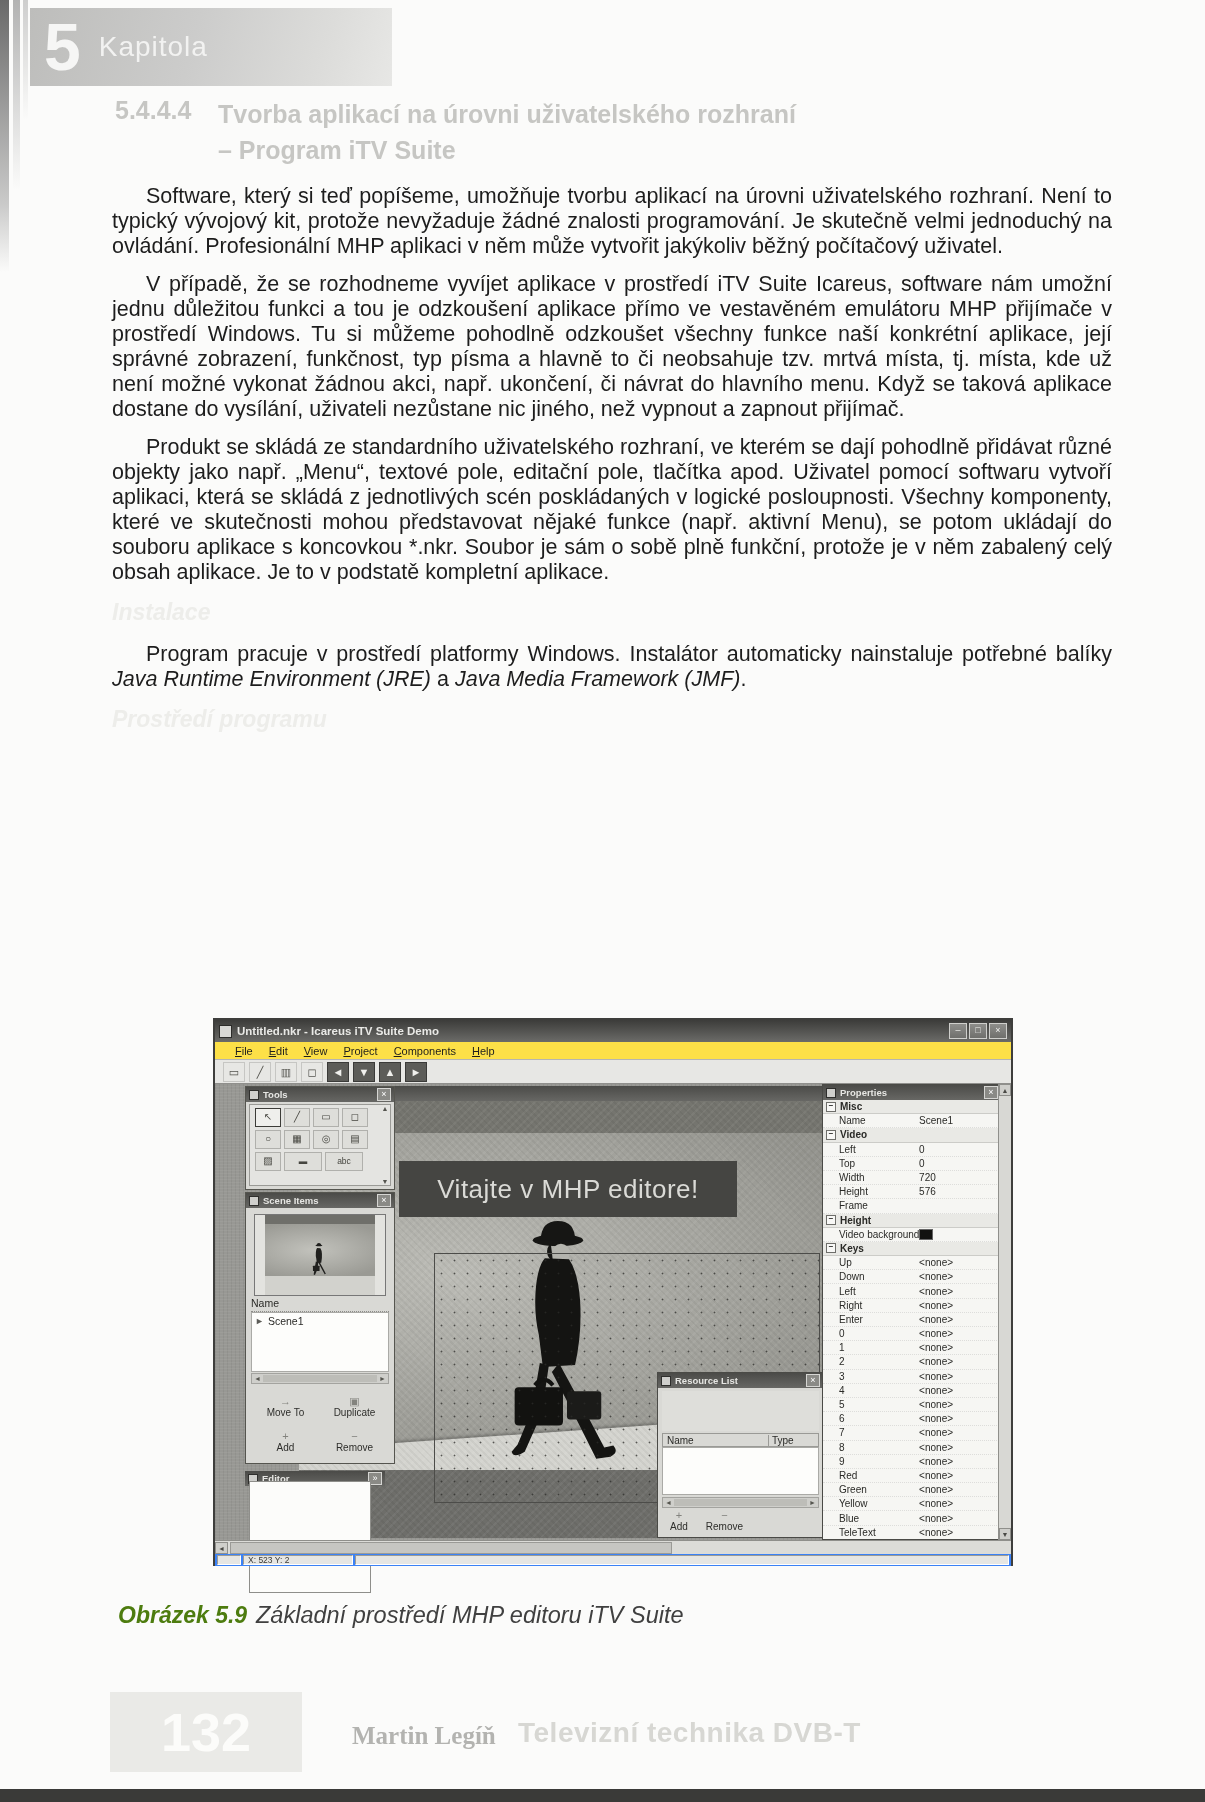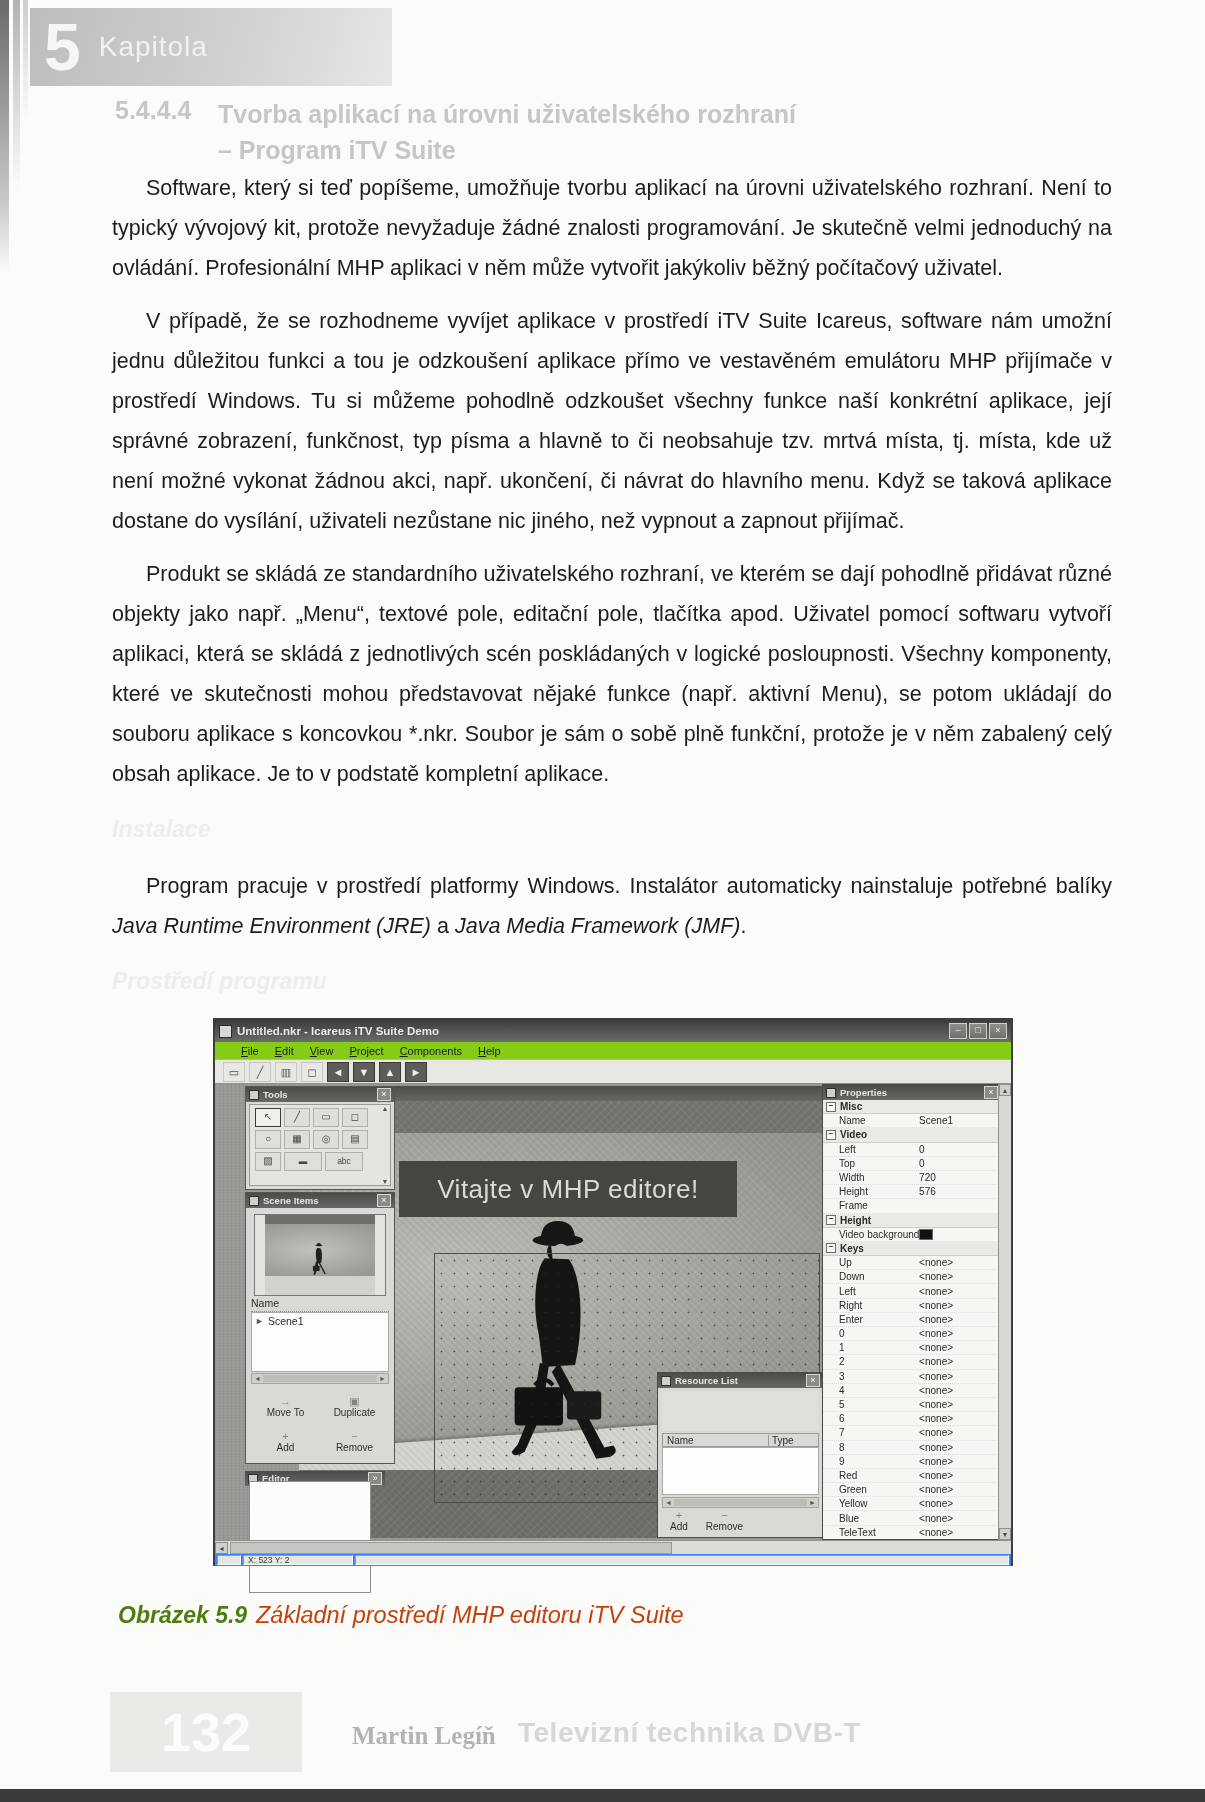--- a/index.html
+++ b/index.html
@@ -21,39 +21,39 @@
         display:flex;align-items:center;}
   .chapter-number{font-size:66px;font-weight:bold;color:#f6f6f5;margin:0 18px 0 14px;line-height:78px;}
   .chapter-label{font-size:28px;color:#f2f2f1;letter-spacing:1px;}
 
   
   .section-heading{position:absolute;left:115px;top:96px;color:#c6c6c3;font-weight:bold;}
   .section-number{position:absolute;left:0;top:0;font-size:25px;}
   .section-title{position:absolute;left:103px;top:0;width:800px;font-size:25px;line-height:36px;}
 
   
-  #body-text{position:absolute;left:112px;top:168px;width:1000px;
-             font-size:21.5px;line-height:40px;color:#1d1d1d;text-align:justify;}
+  #body-text{position:absolute;left:112px;top:184px;width:1000px;
+             font-size:21.5px;line-height:25px;color:#1d1d1d;text-align:justify;}
   #body-text p{margin:0 0 13px 0;text-indent:34px;}
   .faded-h{font-size:23px;font-style:italic;font-weight:bold;color:#ededea;
            margin:15px 0 17px 0;text-align:left;}
   .it{font-style:italic;}
 
   
   .screenshot{position:absolute;left:213px;top:1018px;width:800px;height:548px;
         border:2px solid #3e3e3c;background:#989894;box-sizing:border-box;font-family:"Liberation Sans",sans-serif;}
   .titlebar{position:absolute;left:0;top:0;right:0;height:22px;
         background:linear-gradient(180deg,#3c3c3a,#6b6b68);display:flex;align-items:center;padding:0 4px;box-sizing:border-box;}
   .app-icon{width:11px;height:11px;background:#d8d8d5;border:1px solid #2c2c2a;margin-right:5px;flex:none;}
   .titlebar-text{font-size:11.5px;font-weight:bold;color:#e9e9e6;white-space:nowrap;flex:1;}
   .win-controls{display:flex;gap:2px;}
   .win-btn{width:16px;height:14px;background:linear-gradient(180deg,#8e8e8b,#6f6f6c);
         border:1px solid #cfcfcc;color:#f0f0ee;font-size:9px;line-height:13px;text-align:center;}
-  .menubar{position:absolute;left:0;top:22px;right:0;height:18px;background:#84cc16;
-        border-bottom:1px solid #b5b5b2;display:flex;align-items:center;padding-left:18px;box-sizing:border-box;}
+  .menubar{position:absolute;left:0;top:22px;right:0;height:18px;background:#fde047;
+        border-bottom:1px solid #b5b5b2;display:flex;align-items:center;padding-left:12px;box-sizing:border-box;}
   .mi{font-size:11px;color:#1e1e1c;padding:0 8px;}
   .mi::first-letter{text-decoration:underline;}
   .toolbar{position:absolute;left:0;top:40px;right:0;height:24px;background:#e7e7e4;
         border-bottom:1px solid #8f8f8c;display:flex;align-items:center;gap:4px;padding-left:8px;box-sizing:border-box;}
   .tbtn{width:20px;height:18px;font-size:11px;line-height:18px;text-align:center;color:#55554f;
         background:#e7e7e4;border:1px solid #c6c6c3;}
   .tbtn.dark{background:#5c5c58;color:#f0f0ed;border:1px solid #3a3a38;}
 
   .workspace{position:absolute;left:0;top:64px;right:0;height:456px;background:#989894;
       background-image:repeating-linear-gradient(0deg,rgba(255,255,255,.05) 0 1px,transparent 1px 3px),
@@ -165,21 +165,21 @@
         text-align:center;color:#4a4a46;box-sizing:border-box;flex:none;}
   .hs-thumb{width:440px;height:10px;background:#c6c6c2;border:1px solid #9a9a96;margin-left:2px;}
   .statusbar{position:absolute;left:0;top:534px;right:0;height:12px;background:#3b82f6;display:flex;gap:2px;padding:1px 2px;box-sizing:border-box;justify-content:space-between;}
   .sb-cell{height:10px;border:1px solid;border-color:#9a9a97 #ffffff #ffffff #9a9a97;background:#e6e6e3;
         font-size:8.5px;line-height:9px;color:#3a3a37;padding:0 4px;box-sizing:border-box;}
   .sb-1{width:24px;}.sb-2{width:110px;}.sb-3{flex:1;}
 
   
   .caption{position:absolute;left:118px;top:1602px;display:flex;font-style:italic;}
   .caption-label{width:138px;font-weight:bold;color:#4d7c0f;font-size:23px;flex:none;}
-  .caption-text{color:#c2410c;font-size:23.5px;}
+  .caption-text{color:#404040;font-size:23.5px;}
   .footer-pagebox{position:absolute;left:110px;top:1692px;width:192px;height:80px;background:#eaeae7;
         text-align:center;line-height:80px;font-size:54px;font-weight:bold;color:#fcfcfa;}
   .footer-author{position:absolute;left:352px;top:1722px;font-size:25px;font-weight:bold;color:#b3b3b0;font-family:Liberation Serif, serif;}
   .footer-book{position:absolute;left:518px;top:1717px;font-size:28px;font-weight:bold;color:#d7d7d3;letter-spacing:.5px;}
 </style>
 </head>
 <body>
 
 <div id="page">
   <div class="spine1"></div>

